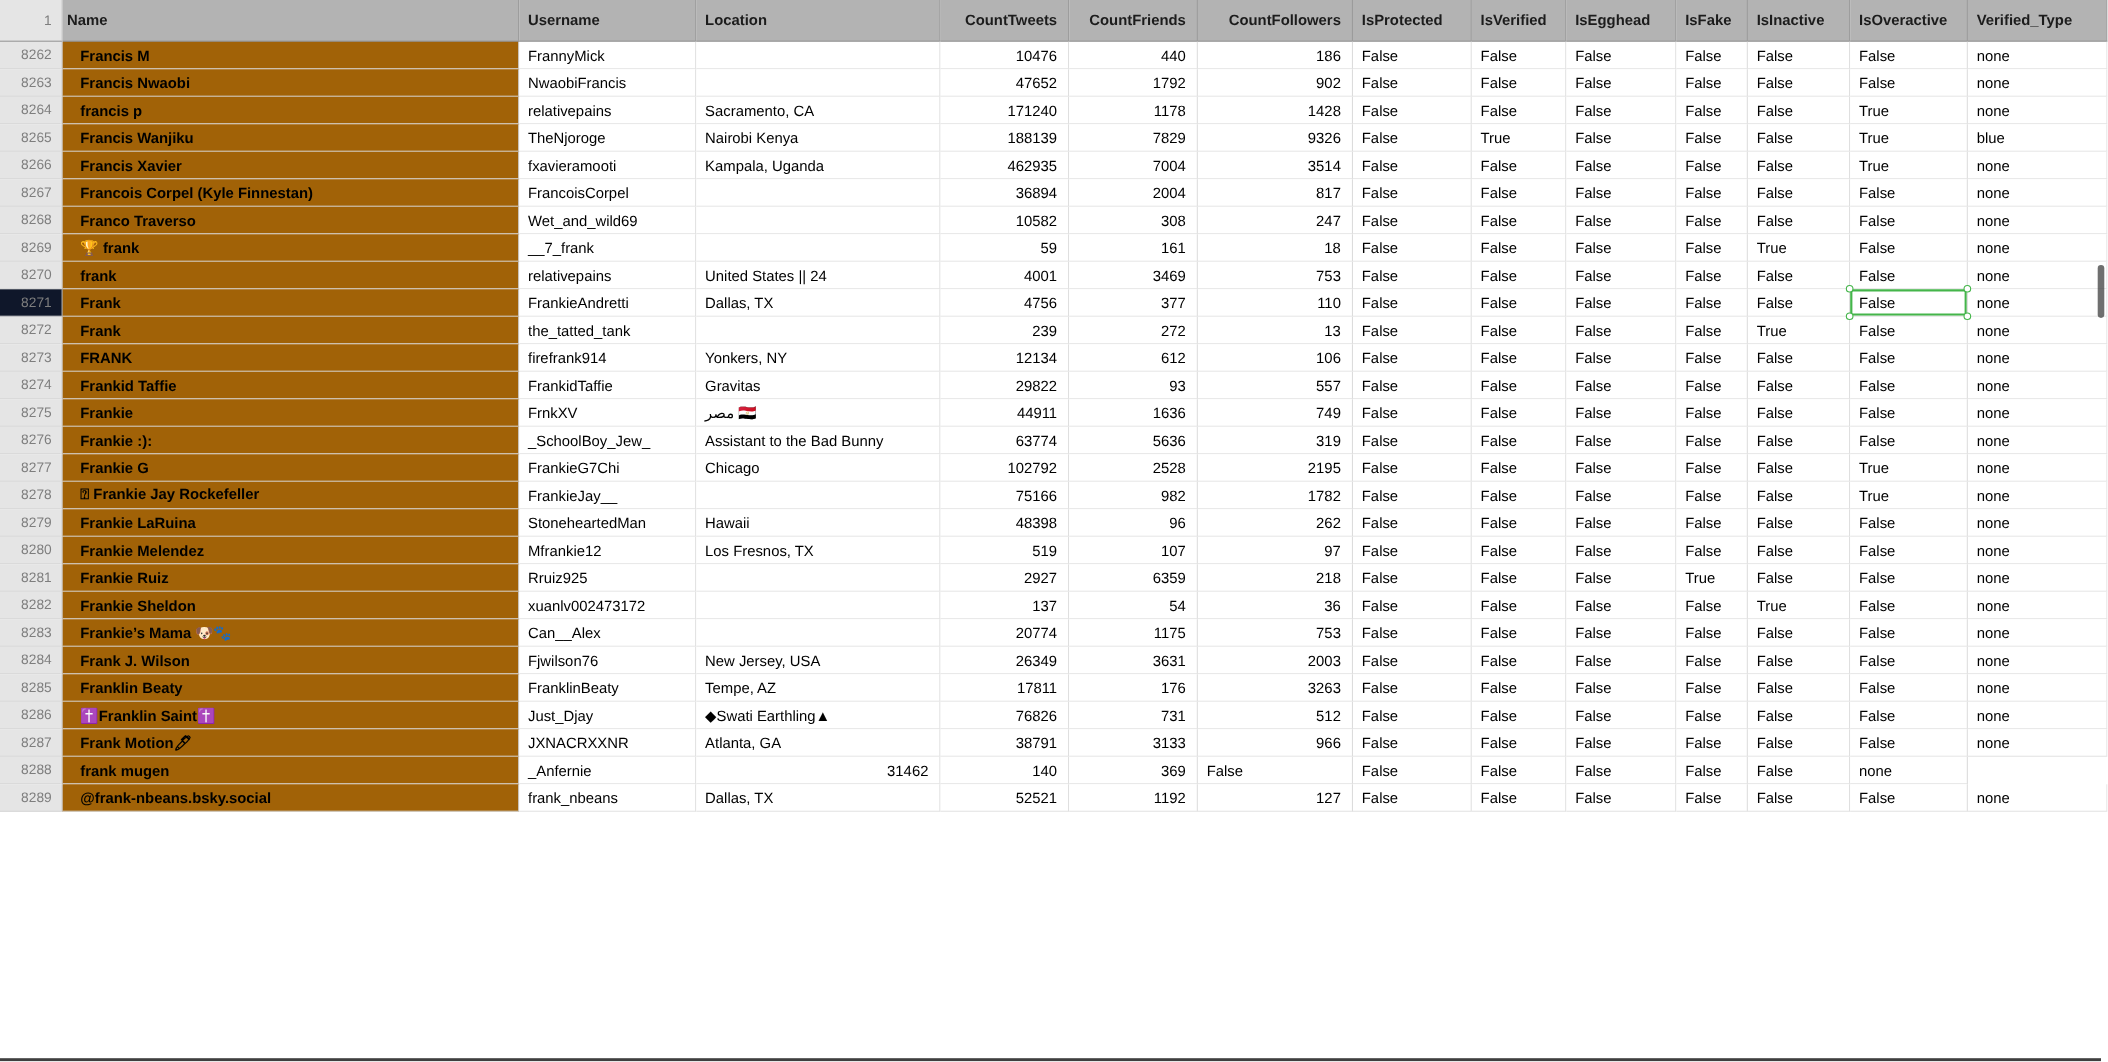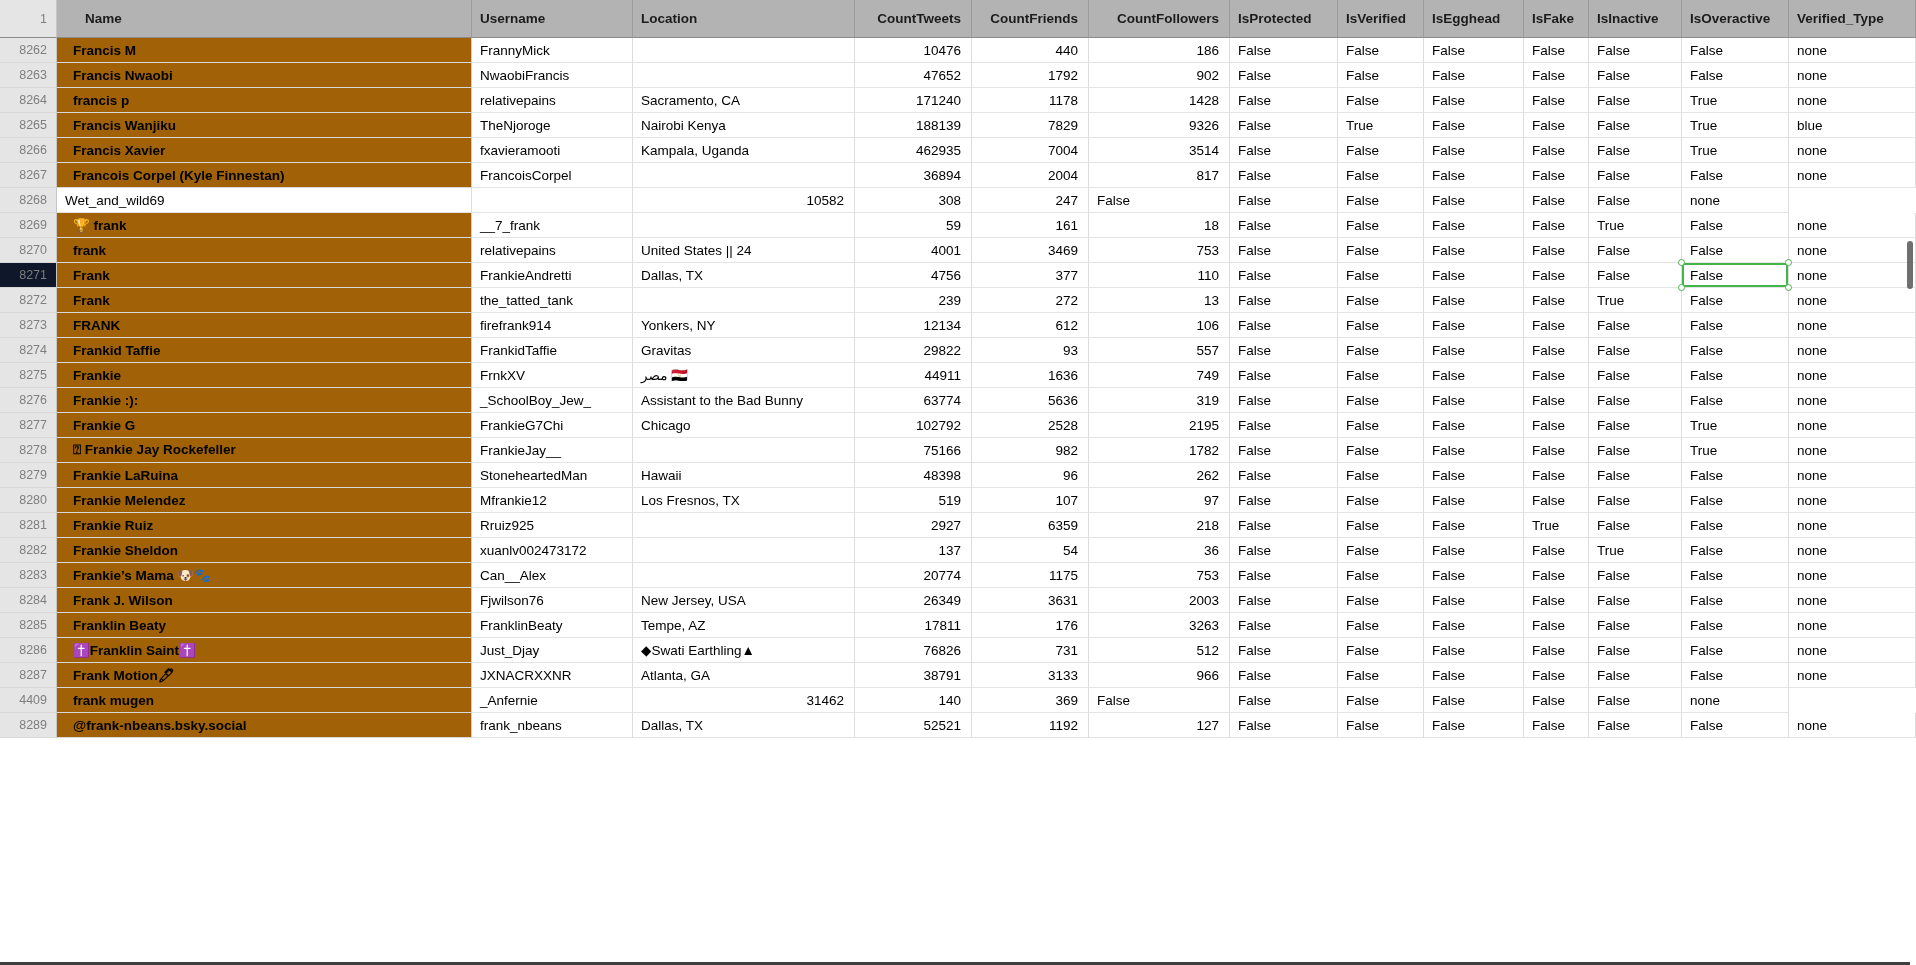--- a/index.html
+++ b/index.html
@@ -15,21 +15,21 @@
   .row { height:25px; }
 
   .hcell {
     background:#b3b3b3;
     border-right:1px solid #9b9b9b;
     border-bottom:1px solid #8a8a8a;
     font-weight:bold; font-size:13.5px; color:#1c1c1c;
     display:flex; align-items:center; padding:0 8px;
     white-space:nowrap; overflow:hidden;
   }
-  .hcell.col-name { padding-left:28px; }
+  .hcell.col-name { padding-left:4px; }
 
   .rownum {
     background:#e5e5e5; color:#7e7e7e; font-size:12.5px;
     display:flex; align-items:center; justify-content:flex-end;
     padding-right:9px;
     border-right:1px solid #c6c6c6;
     border-bottom:1px solid #d8d8d8;
   }
   .corner { border-bottom:1px solid #8a8a8a; }
   .rownum.sel-rn { background:#0f172a; }
@@ -191,20 +191,21 @@
         <div class="cell col-prot">False</div>
         <div class="cell col-verif">False</div>
         <div class="cell col-egg">False</div>
         <div class="cell col-fake">False</div>
         <div class="cell col-inact">False</div>
         <div class="cell col-over">False</div>
         <div class="cell col-vtype">none</div>
       </div>
       <div class="row">
         <div class="rownum">8268</div>
+        <div class="cell col-name">Franco Traverso</div>
         <div class="cell col-user">Wet_and_wild69</div>
         <div class="cell col-loc"></div>
         <div class="cell col-tweets">10582</div>
         <div class="cell col-friends">308</div>
         <div class="cell col-followers">247</div>
         <div class="cell col-prot">False</div>
         <div class="cell col-verif">False</div>
         <div class="cell col-egg">False</div>
         <div class="cell col-fake">False</div>
         <div class="cell col-inact">False</div>
@@ -509,21 +510,21 @@
         <div class="cell col-followers">966</div>
         <div class="cell col-prot">False</div>
         <div class="cell col-verif">False</div>
         <div class="cell col-egg">False</div>
         <div class="cell col-fake">False</div>
         <div class="cell col-inact">False</div>
         <div class="cell col-over">False</div>
         <div class="cell col-vtype">none</div>
       </div>
       <div class="row">
-        <div class="rownum">4409</div>
+        <div class="rownum">8288</div>
         <div class="cell col-name">frank mugen</div>
         <div class="cell col-user">_Anfernie</div>
         <div class="cell col-tweets">31462</div>
         <div class="cell col-friends">140</div>
         <div class="cell col-followers">369</div>
         <div class="cell col-prot">False</div>
         <div class="cell col-verif">False</div>
         <div class="cell col-egg">False</div>
         <div class="cell col-fake">False</div>
         <div class="cell col-inact">False</div>

